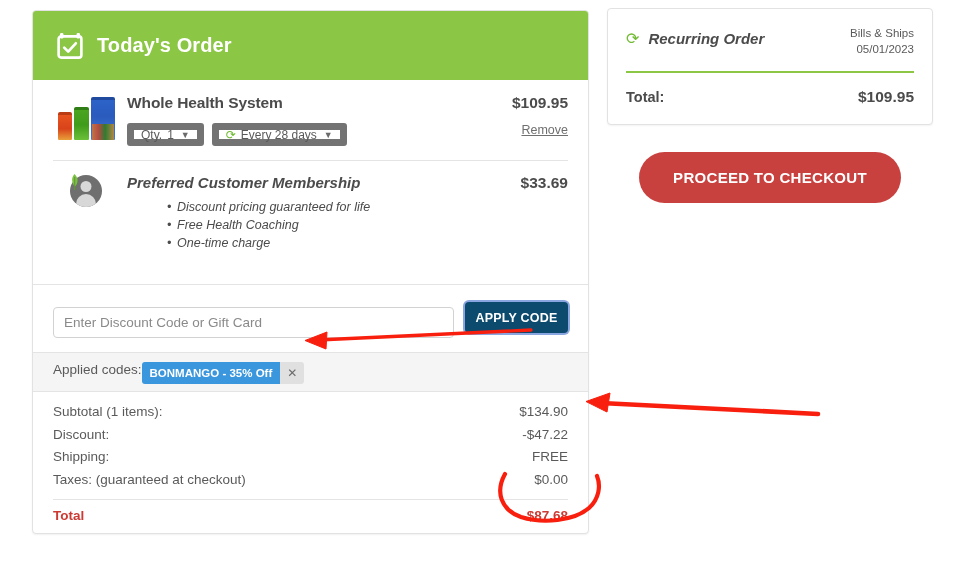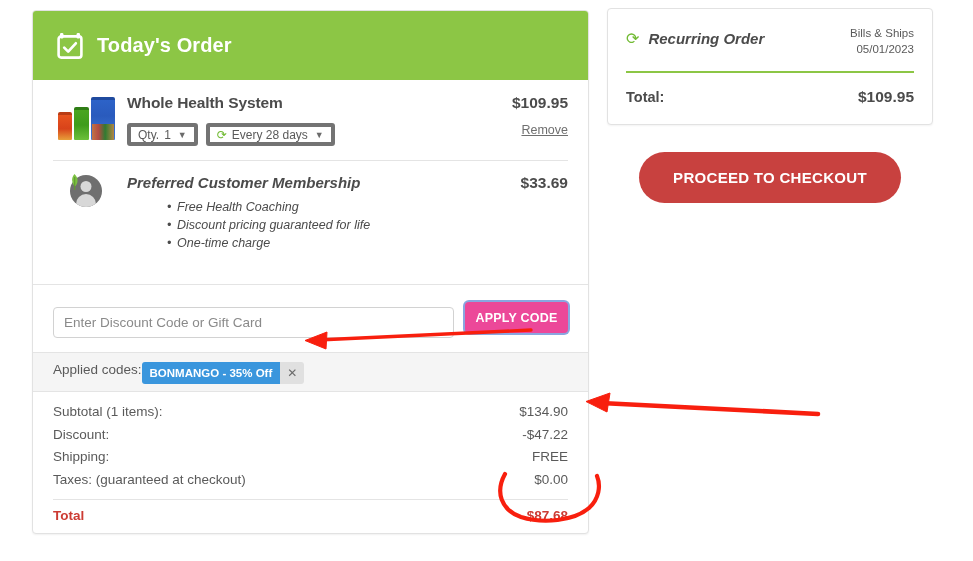--- a/index.html
+++ b/index.html
@@ -42,21 +42,21 @@
   .b2 { width: 15px; height: 33px; background: linear-gradient(180deg,#4aa520 0%,#3f9c1b 50%,#6cc03a 100%); border-radius: 2px 2px 1px 1px; border-top: 3px solid #2f7d15; }
   .b3 { width: 24px; height: 43px; background: linear-gradient(180deg,#2d63c8 0%,#2a5bbd 40%,#3f79d8 100%); border-radius: 2px 2px 1px 1px; border-top: 3px solid #1f4a9e; position: relative; overflow: hidden; }
   .b3::after { content:""; position:absolute; left:1px; right:1px; bottom:0; height:16px;
     background: linear-gradient(90deg,#d9762c 0%,#c9452a 30%,#2f7d15 60%,#c98a2c 100%); opacity:.85; }
 
   .item-main { flex: 1 1 auto; padding-left: 8px; }
   .item-title { font-size: 15.5px; font-weight: bold; color: #4b4b4b; letter-spacing: -.1px; }
   .item-controls { display: flex; gap: 8px; margin-top: 11px; }
   .ctl {
     display: inline-flex; align-items: center; gap: 5px;
-    border: 4px solid #737373; background: #fff; border-radius: 3px;
+    border: 7px solid #737373; background: #fff; border-radius: 3px;
     height: 23px; padding: 0 7px;
     font-size: 12px; color: #5a5a5a; cursor: pointer; white-space: nowrap;
   }
   .ctl .chev { font-size: 9px; color: #6b6b6b; margin-left: 2px; }
   .ctl .qval { font-weight: normal; }
   .recycle { color: #72bb34; font-size: 12px; line-height: 1; }
 
   .item-right { width: 92px; flex: 0 0 92px; text-align: right; }
   .item-price { font-size: 15.5px; font-weight: bold; color: #4b4b4b; }
   .remove-link { display: inline-block; margin-top: 11px; font-size: 12.5px; color: #6f6f6f; text-decoration: underline; cursor: pointer; }
@@ -84,21 +84,21 @@
   
   .code-row { display: flex; align-items: center; gap: 11px; padding: 12px 20px 14px 20px; border-top: 1px solid #e4e4e4; }
   .code-input {
     flex: 1 1 auto; height: 31px; border: 1px solid #d2d2d2; border-radius: 4px;
     padding: 0 10px; font-size: 13.5px; color: #555; font-family: "Liberation Sans", sans-serif;
     background: #fff; outline: none; margin-top: 10px;
   }
   .code-input::placeholder { color: #8a8a8a; }
   .apply-btn {
     height: 31px; min-width: 103px; border-radius: 4px;
-    background: #ec4899; color: #fff; font-size: 12.5px; font-weight: bold;
+    background: #0c4a6e; color: #fff; font-size: 12.5px; font-weight: bold;
     letter-spacing: .2px; border: none; cursor: pointer;
     box-shadow: 0 0 0 2px #8aa6e0;
     font-family: "Liberation Sans", sans-serif;
   }
 
   
   .applied-row {
     display: flex; 
     background: #f5f5f5; border-top: 1px solid #e4e4e4; border-bottom: 1px solid #e4e4e4;
     padding: 9px 20px; height: 40px;
@@ -200,22 +200,22 @@
           </div>
           <svg class="leaf" viewBox="0 0 15 18">
             <path d="M7.5 1 C10.5 4, 12 8, 8.6 13 L7.2 13 C4 8, 4.8 4, 7.5 1 Z" fill="#7cc142"></path>
             <path d="M7.7 4 L7.7 17" stroke="#5f9c2f" stroke-width="1.1" fill="none"></path>
           </svg>
         </div>
       </div>
       <div class="member-main">
         <div class="member-title">Preferred Customer Membership</div>
         <ul class="member-bullets">
+          <li>Discount pricing guaranteed for life</li>
           <li>Free Health Coaching</li>
-          <li>Discount pricing guaranteed for life</li>
           <li>One-time charge</li>
         </ul>
       </div>
       <div class="member-price">$33.69</div>
     </div>
 
     <div class="code-row">
       <input class="code-input" type="text" placeholder="Enter Discount Code or Gift Card" style="">
       <button class="apply-btn">APPLY CODE</button>
     </div>

